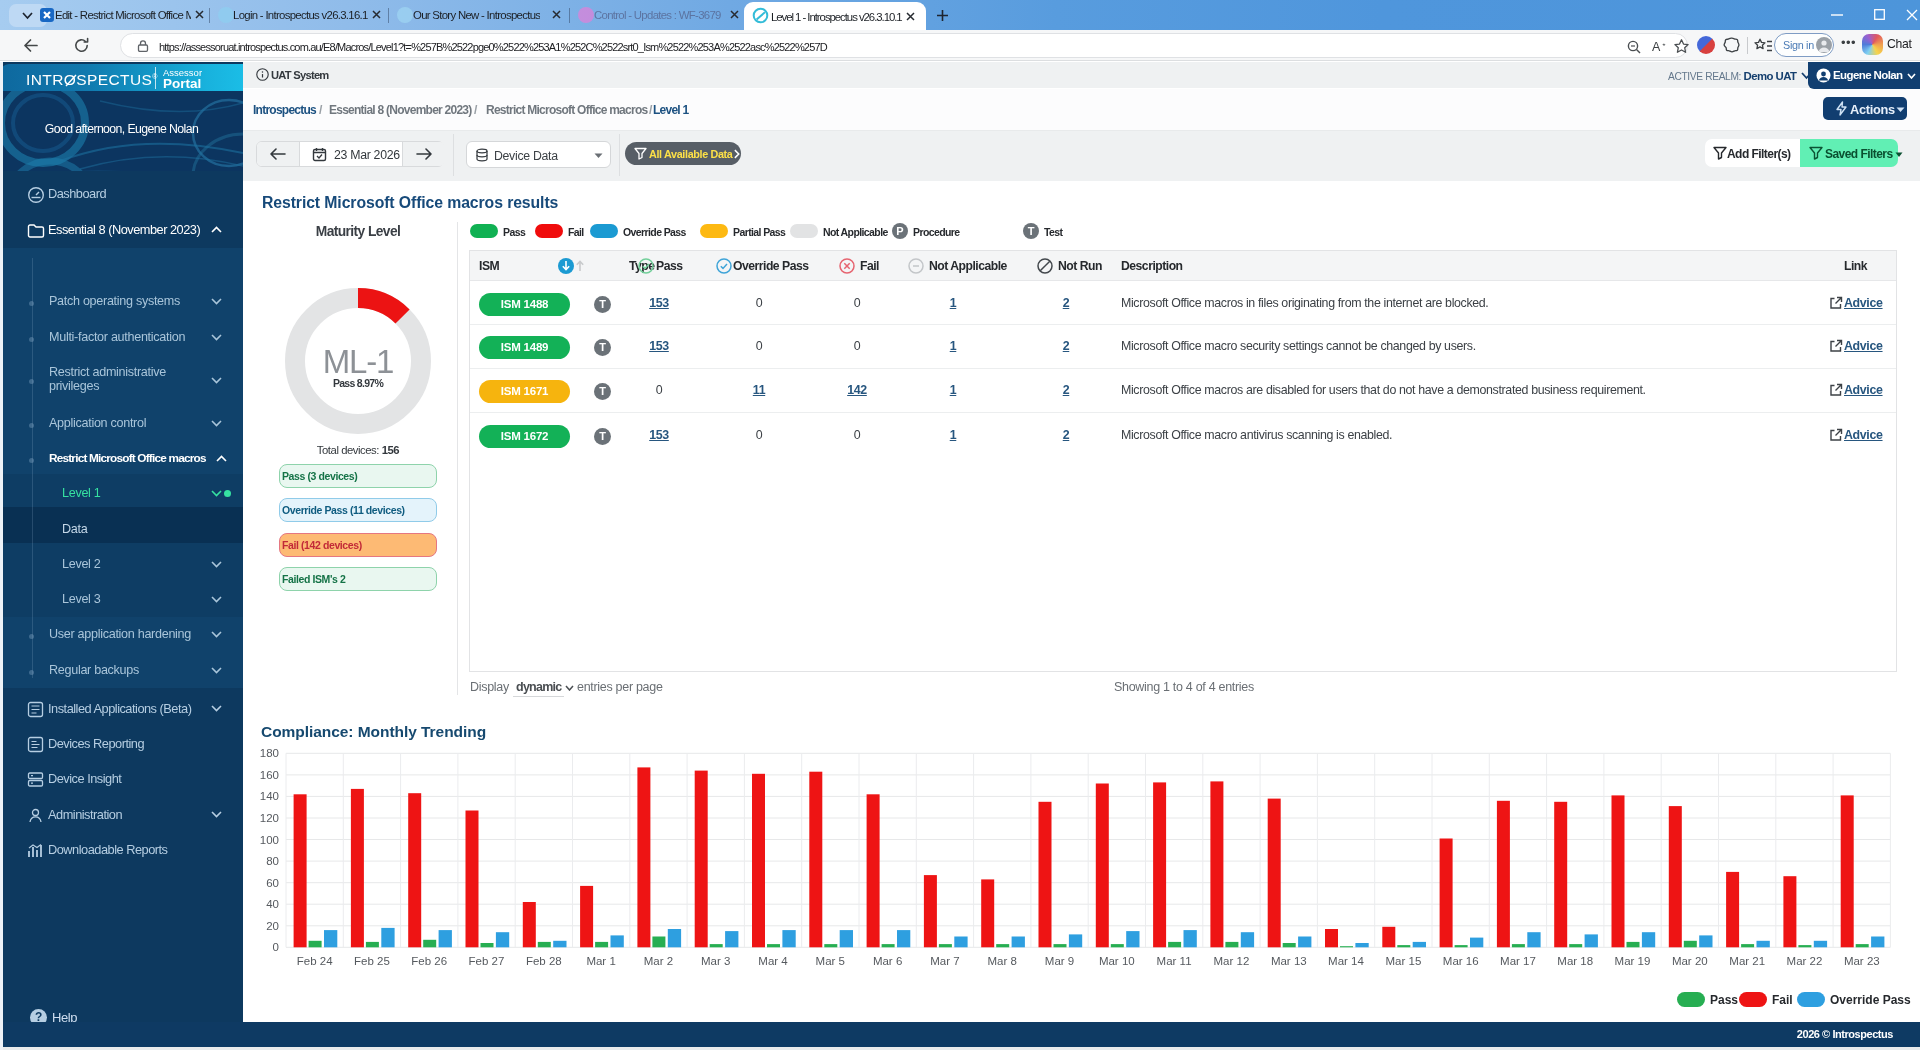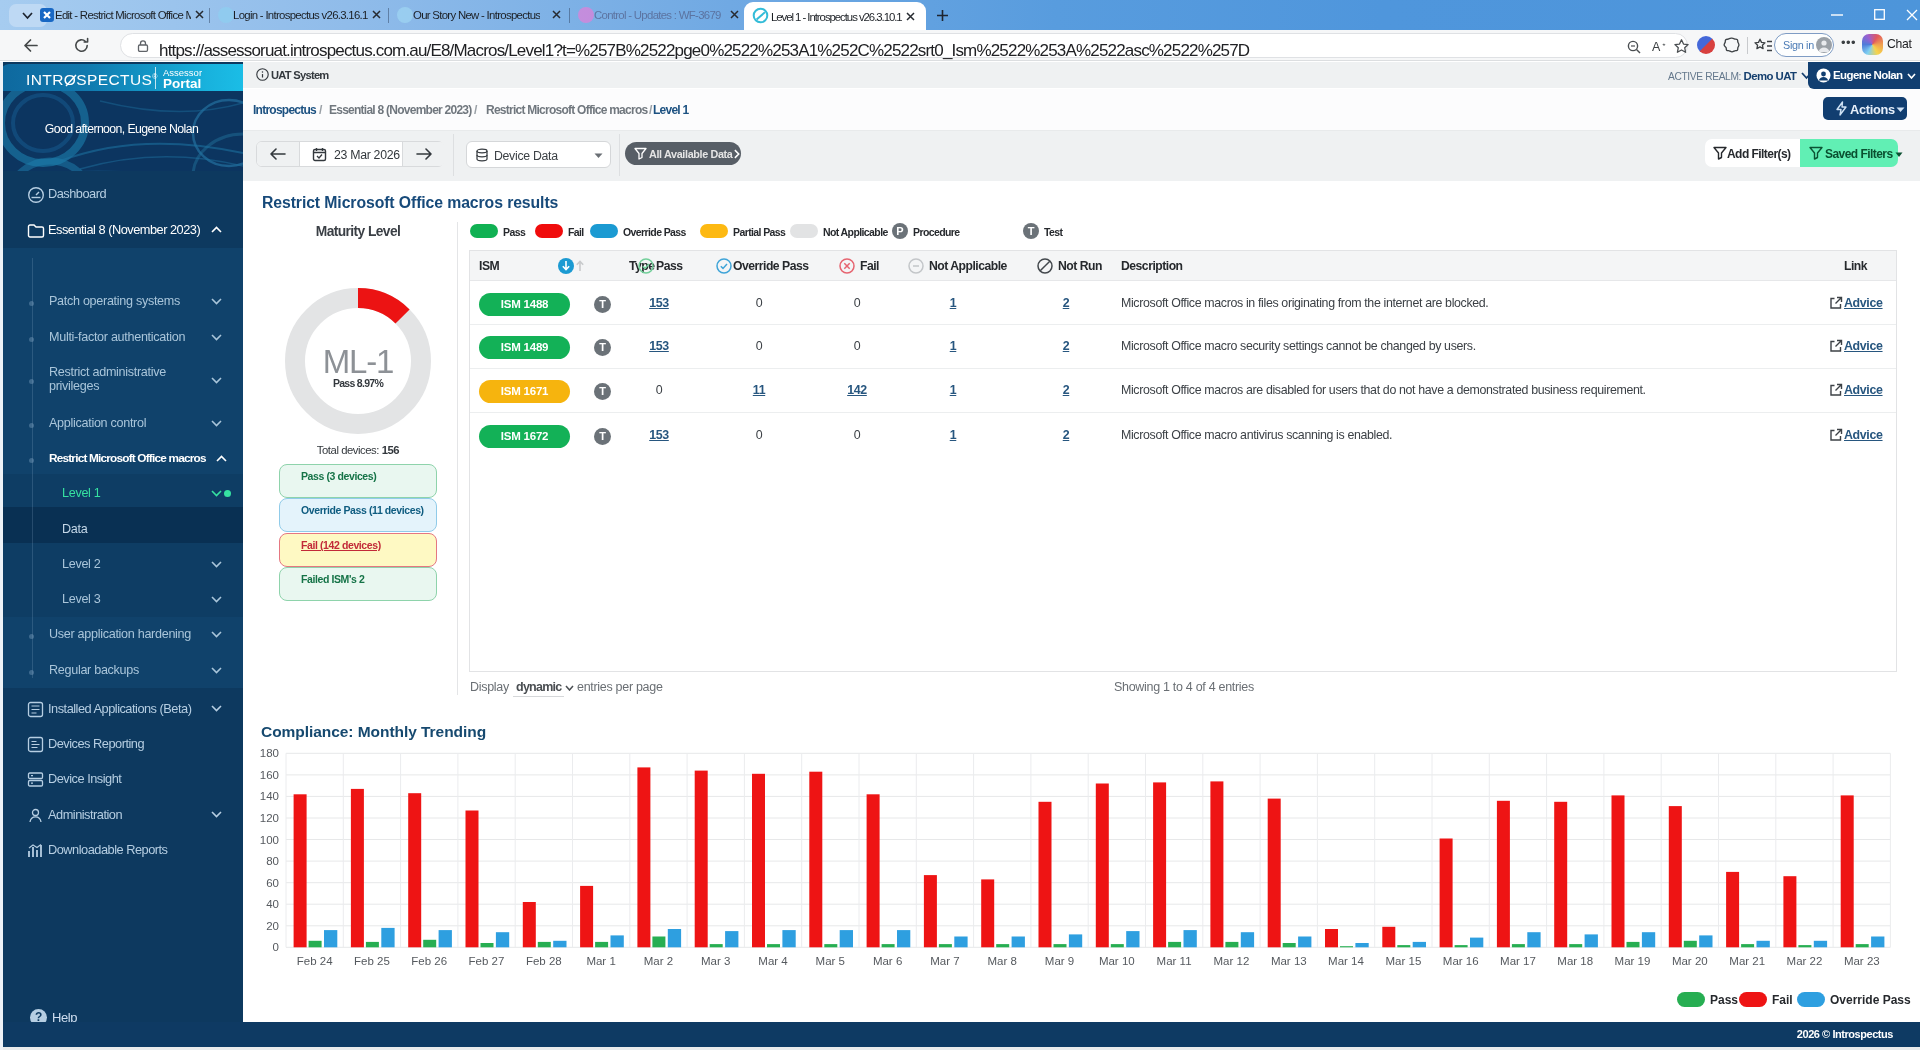--- a/index.html
+++ b/index.html
@@ -13,21 +13,21 @@
   background:linear-gradient(90deg,#a6ccf0 0%, #90bcea 18%, #70a9e3 38%, #589cde 55%, #4f96dc 72%, #4d95da 100%); }
 #tabsearch { position:absolute; left:9px; top:4px; width:38px; height:23px; border-radius:7px; background:#bed9f4; }
 .tab { position:absolute; top:0; height:30px; font-size:11.4px; color:#1b1f24; }
 .tab .title { position:absolute; left:25px; top:9px; white-space:nowrap; overflow:hidden; letter-spacing:-0.7px; }
 .tab .fav { position:absolute; left:9px; top:7px; width:16px; height:16px; }
 .tab .cls { position:absolute; top:7px; width:15px; height:15px; }
 .tabsep { position:absolute; top:8px; width:1px; height:15px; background:rgba(50,70,100,0.5); }
 #activetab { position:absolute; left:744px; top:2px; width:182px; height:28px; background:#fff; border-radius:9px 9px 0 0; }
 #addrbar { position:absolute; left:0; top:30px; width:1920px; height:31px; background:#f6f7f8; border-bottom:1px solid #dcdee0; }
 #urlbox { position:absolute; left:120px; top:3px; width:1568px; height:25px; background:#fff; border:1px solid #dfe1e4; border-radius:13px; }
-#urltext { position:absolute; left:38px; top:7px; font-size:17px; letter-spacing:-0.82px; color:#202124; white-space:nowrap; }
+#urltext { position:absolute; left:38px; top:7px; font-size:11px; letter-spacing:-0.82px; color:#202124; white-space:nowrap; }
 
 
 #sidebar { position:absolute; left:0; top:62px; width:243px; height:988px; background:#0d395f; color:#b6cee2; }
 #logoband { position:absolute; left:0; top:2px; width:243px; height:27px;
   background:linear-gradient(90deg,#0e689e 0%, #1179ae 35%, #139ac9 65%, #18b2dd 85%, #1bbde6 100%); border-radius:9px 0 0 0; }
 #hero { position:absolute; left:0; top:29px; width:243px; height:80px; background:#0c3560; overflow:hidden; }
 #greet { position:absolute; left:0; top:60px; width:243px; text-align:center; color:#fff; font-size:12.3px; letter-spacing:-0.6px; z-index:3; }
 #subpanel { position:absolute; left:0; top:186px; width:243px; height:440px; background:#10426b; }
 #lvlpanel { position:absolute; left:0; top:412px; width:243px; height:143px; background:#0e3d64; }
 #datarow { position:absolute; left:0; top:445px; width:243px; height:36px; background:#093053; }
@@ -50,32 +50,32 @@
 #realm b { font-size:11.4px; color:#153f6e; letter-spacing:-0.55px; }
 #userbtn { position:absolute; left:1565px; top:0; width:112px; height:27px; background:#113e70; border-radius:0 0 0 6px; color:#fff; white-space:nowrap; }
 #crumbrow { position:absolute; left:0; top:27px; width:1677px; height:41px; background:#fcfcfd; }
 .crumb { font-size:12px; font-weight:bold; letter-spacing:-0.75px; color:#70777e; white-space:nowrap; }
 .crumb.lnk { color:#1c5181; }
 #actionsbtn { position:absolute; left:1580px; top:35px; width:84px; height:23px; background:#113e70; border-radius:5px; color:#e8f1fb; font-weight:bold; }
 #toolstrip { position:absolute; left:0; top:68px; width:1677px; height:51px; background:#eff1f2; border-top:1px solid #e8eaeb; }
 #dategrp { position:absolute; left:13px; top:10px; width:188px; height:26px; background:#fff; border:1px solid #d8dadc; border-radius:6px; }
 .dbtn { position:absolute; top:0; width:43px; height:24px; background:#eff1f2; }
 #devdata { position:absolute; left:223px; top:10px; width:145px; height:27px; background:#fff; border:1px solid #d5d7d9; border-radius:6px; }
-#aadpill { position:absolute; left:382px; top:11px; width:116px; height:23px; background:#575e66; border-radius:12px; color:#e5e5e5; }
+#aadpill { position:absolute; left:382px; top:11px; width:116px; height:23px; background:#575e66; border-radius:12px; color:#fde047; }
 #addfbtn { position:absolute; left:1462px; top:8px; width:95px; height:28px; background:#fff; border-radius:7px 0 0 7px; }
 #savedbtn { position:absolute; left:1557px; top:8px; width:98px; height:28px; background:#61efb4; border-radius:0 7px 7px 0; }
 h1 { position:absolute; left:19px; top:132px; font-size:15.8px; letter-spacing:-0.1px; color:#174a7a; }
 
 
 #mattitle { position:absolute; left:0; top:162px; width:230px; text-align:center; font-size:13.8px; letter-spacing:-0.6px; font-weight:bold; color:#3a3f45; }
 #donutwrap { position:absolute; left:41px; top:225px; width:148px; height:148px; }
 #mltxt { position:absolute; left:0; top:281px; width:230px; text-align:center; font-size:33px; letter-spacing:-1.2px; color:#8d9196; }
 #mlpass { position:absolute; left:0; top:315px; width:230px; text-align:center; font-size:10.5px; letter-spacing:-0.7px; font-weight:bold; color:#33383d; }
 #totdev { position:absolute; left:0; top:382px; width:230px; text-align:center; font-size:11.3px; letter-spacing:-0.45px; color:#33383d; }
-.statpill { position:absolute; left:36px; width:158px; height:34px; border-radius:8px; border:1px solid; font-size:10.5px; letter-spacing:-0.4px; font-weight:bold; line-height:23px; padding-left:21px; white-space:nowrap; }
+.statpill { position:absolute; left:36px; width:158px; height:24px; border-radius:8px; border:1px solid; font-size:10.5px; letter-spacing:-0.4px; font-weight:bold; line-height:23px; padding-left:2px; white-space:nowrap; }
 #vdiv { position:absolute; left:214px; top:160px; width:1px; height:473px; background:#e4e5e7; }
 
 
 .lgpill { position:absolute; width:28px; height:14px; border-radius:7px; }
 .lgtxt { position:absolute; font-size:10.5px; letter-spacing:-0.6px; font-weight:bold; color:#26292d; white-space:nowrap; padding-top:2px; }
 
 
 #card { position:absolute; left:226px; top:188px; width:1428px; height:422px; border:1px solid #e2e3e5; background:#fff; }
 #thead { position:absolute; left:0; top:0; width:1426px; height:30px; background:#f4f5f6; border-bottom:1px solid #e6e7e9; font-size:12.2px; letter-spacing:-0.5px; font-weight:bold; color:#26292d; }
 .trow { position:absolute; left:0; width:1426px; height:45px; border-bottom:1px solid #eceeef; background:#fff; font-size:12.4px; letter-spacing:-0.35px; color:#3c4146; }
@@ -464,21 +464,21 @@
     <svg width="148" height="148" viewBox="0 0 148 148">
       <circle cx="74" cy="74" r="63" fill="none" stroke="#e3e4e5" stroke-width="20"></circle>
       <path fill="none" stroke="#ec1313" stroke-width="20" d="M 74 11 A 63 63 0 0 1 118.55 29.45"></path>
     </svg>
   </div>
   <div id="mltxt">ML-1</div>
   <div id="mlpass">Pass 8.97%</div>
   <div id="totdev">Total devices: <b>156</b></div>
   <div class="statpill" style="top:402px;background:#e9f7f0;border-color:#8ed3ab;color:#157347;">Pass (3 devices)</div>
   <div class="statpill" style="top:436px;background:#e4f3fb;border-color:#90cbe9;color:#0f5c80;">Override Pass (11 devices)</div>
-  <div class="statpill" style="top:471px;background:#fef9c3;border-color:#e57781;color:#c22a38;text-decoration:underline;">Fail (142 devices)</div>
+  <div class="statpill" style="top:471px;background:#fdba74;border-color:#e57781;color:#c22a38;">Fail (142 devices)</div>
   <div class="statpill" style="top:505px;background:#e9f7f0;border-color:#8ed3ab;color:#157347;">Failed ISM's 2</div>
   <div id="vdiv"></div>
   <div class="lgpill" style="left:227px;top:162px;background:#10b153;"></div>
   <div class="lgtxt" style="left:260px;top:162px;">Pass</div>
   <div class="lgpill" style="left:292px;top:162px;background:#f00c0c;"></div>
   <div class="lgtxt" style="left:325px;top:162px;">Fail</div>
   <div class="lgpill" style="left:347px;top:162px;background:#1b9ad2;"></div>
   <div class="lgtxt" style="left:380px;top:162px;">Override Pass</div>
   <div class="lgpill" style="left:457px;top:162px;background:#fdb912;"></div>
   <div class="lgtxt" style="left:490px;top:162px;">Partial Pass</div>

